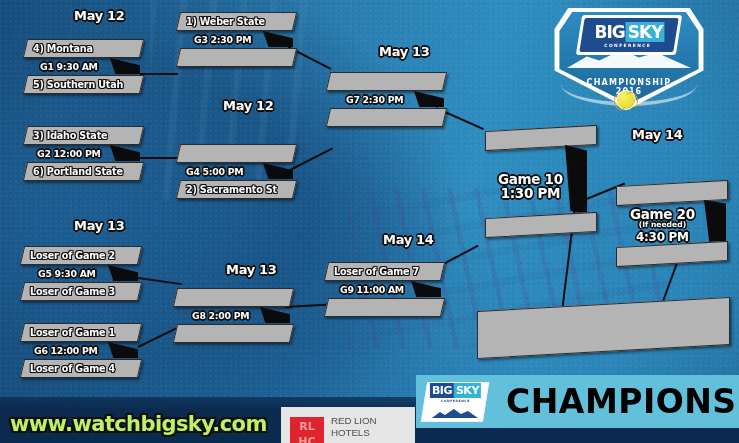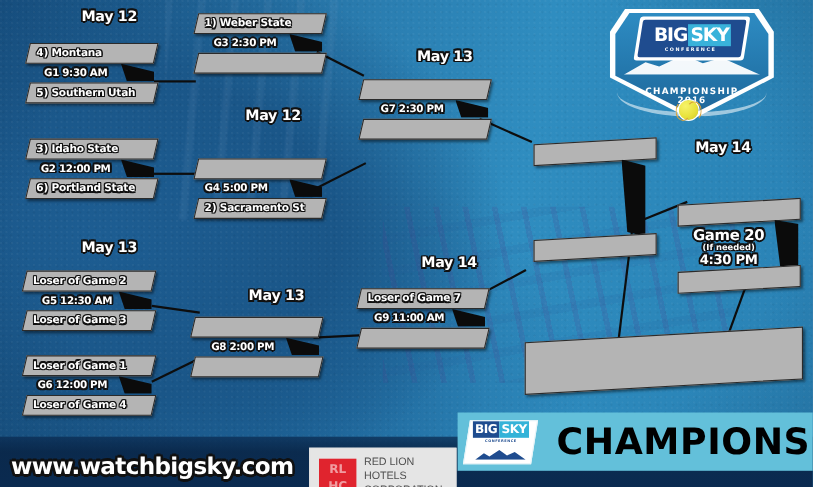--- a/index.html
+++ b/index.html
@@ -104,21 +104,21 @@
        1.6px 0 0 #111, -1.6px 0 0 #111;
   }
   .date { font-size: 13px; letter-spacing: -0.3px; padding-left: 18px; }
   .gname { font-size: 9.4px; letter-spacing: -0.3px; }
   .gbig { font-size: 13.5px; line-height: 1.05; text-align: center; letter-spacing: -0.3px; }
   .gsmall { font-size: 7.6px; display: block; letter-spacing: 0px; }
 
   
   .url {
     position: absolute; left: 10px; top: 412px;
-    font-size: 21px; font-weight: bold; color: #ffffff;
+    font-size: 21px; font-weight: bold; color: #bef264;
     letter-spacing: -0.6px;
     text-shadow:
       -2px -2px 0 #111, 2px -2px 0 #111,
       -2px  2px 0 #111, 2px  2px 0 #111,
        0 2.4px 0 #111, 0 -2.4px 0 #111,
        2.4px 0 0 #111, -2.4px 0 0 #111;
   }
 
   
   .rlhc {
@@ -329,21 +329,21 @@
   <div class="slot sk-l" style="left:328px; top:108px; width:117px; height:19px;">
     <span></span>
   </div>
 
   <div class="lbl date" style="left:56px; top:218px;">May 13</div>
 
   <div class="slot sk-l" style="left:22px; top:246px; width:118px; height:19px;">
     <span>Loser of Game 2</span>
   </div>
   <div class="wedge" style="left:108px; top:265px; width:30px; height:16px; clip-path:polygon(0% 0%, 100% 45%, 100% 100%, 18% 100%);"></div>
-  <div class="lbl gname" style="left:38px; top:268px;">G5 12:30 AM</div>
+  <div class="lbl gname" style="left:38px; top:268px;">G5 9:30 AM</div>
   <div class="slot sk-l" style="left:22px; top:282px; width:118px; height:19px;">
     <span>Loser of Game 3</span>
   </div>
 
   <div class="slot sk-l" style="left:22px; top:323px; width:118px; height:19px;">
     <span>Loser of Game 1</span>
   </div>
   <div class="wedge" style="left:108px; top:342px; width:30px; height:16px; clip-path:polygon(0% 0%, 100% 45%, 100% 100%, 18% 100%);"></div>
   <div class="lbl gname" style="left:34px; top:345px;">G6 12:00 PM</div>
   <div class="slot sk-l" style="left:22px; top:359px; width:118px; height:19px;">
@@ -369,20 +369,24 @@
   <div class="wedge" style="left:411px; top:281px; width:30px; height:16px; clip-path:polygon(0% 0%, 100% 45%, 100% 100%, 18% 100%);"></div>
   <div class="lbl gname" style="left:340px; top:284px;">G9 11:00 AM</div>
   <div class="slot sk-l" style="left:326px; top:298px; width:117px; height:19px;">
     <span></span>
   </div>
 
   <div class="slot sk-s" style="left:485px; top:128px; width:112px; height:20px;">
     <span></span>
   </div>
   <div class="wedge" style="left:565px; top:145px; width:22px; height:70px; clip-path:polygon(0% 0%, 100% 8%, 100% 100%, 24% 94%);"></div>
+  <div class="lbl gbig" style="left:498px; top:172px;">
+    <span>Game 10</span><br>
+    <span>1:30 PM</span>
+  </div>
   <div class="slot sk-s" style="left:485px; top:215px; width:112px; height:20px;">
     <span></span>
   </div>
 
   <div class="lbl date" style="left:614px; top:127px;">May 14</div>
 
   <div class="slot sk-s" style="left:616px; top:183px; width:112px; height:20px;">
     <span></span>
   </div>
   <div class="wedge" style="left:704px; top:200px; width:22px; height:45px; clip-path:polygon(0% 0%, 100% 8%, 100% 100%, 24% 94%);"></div>

